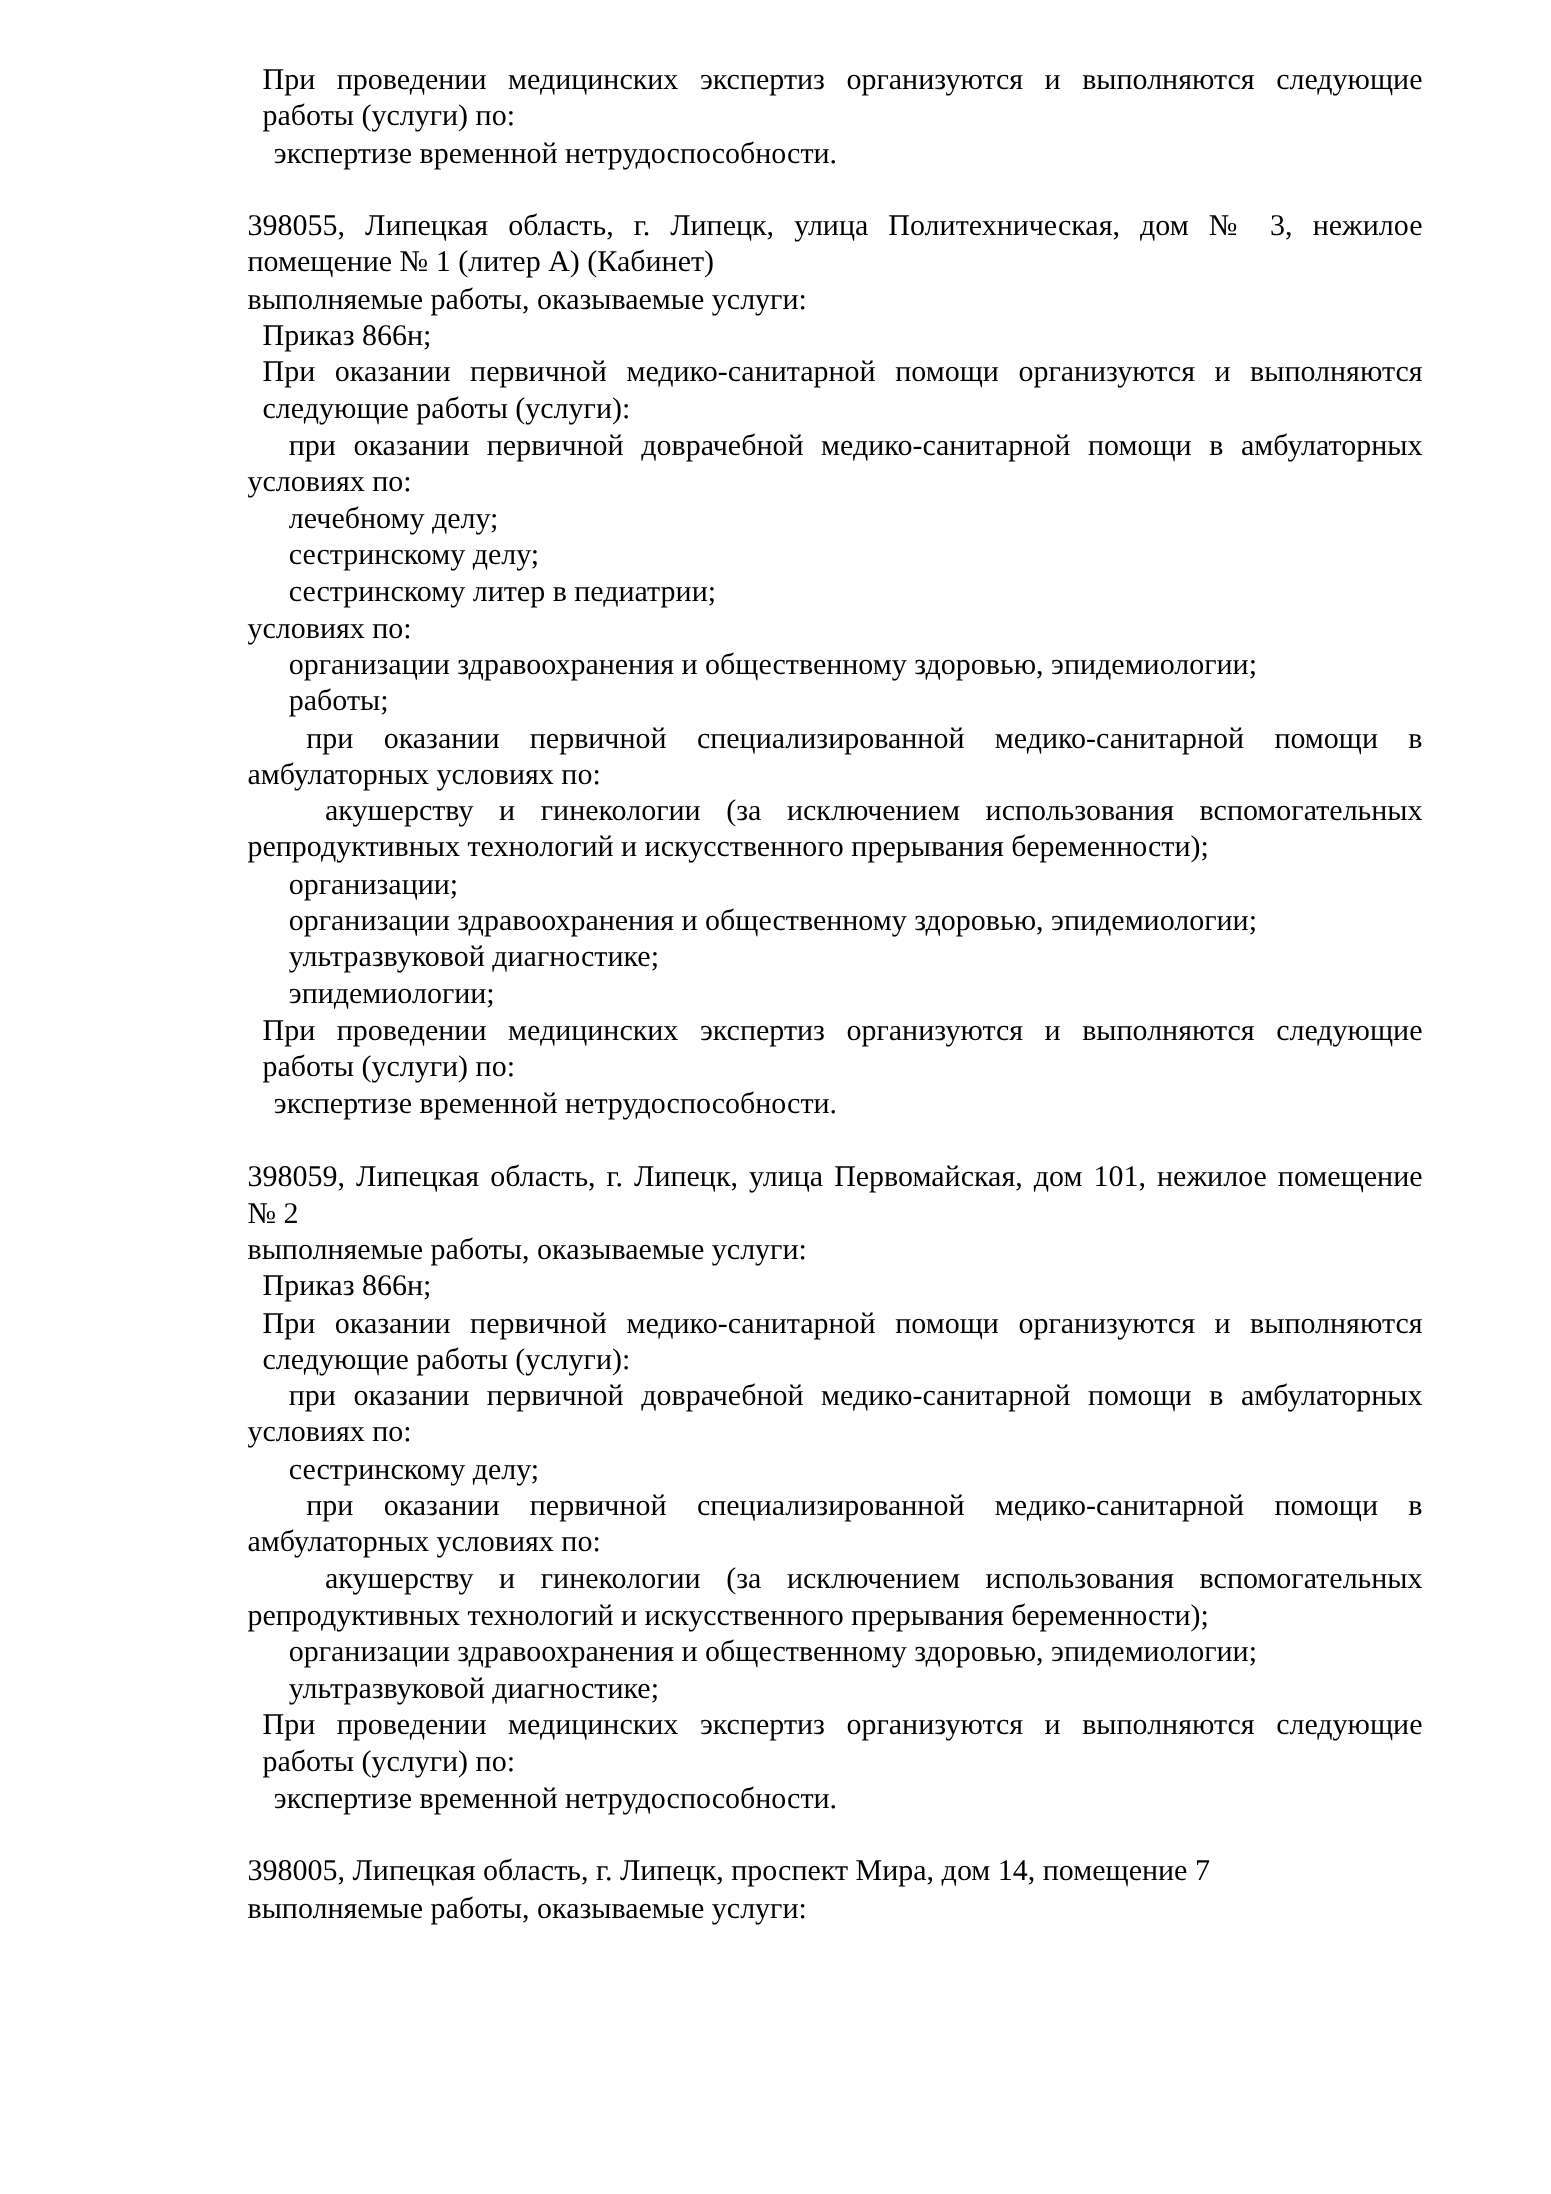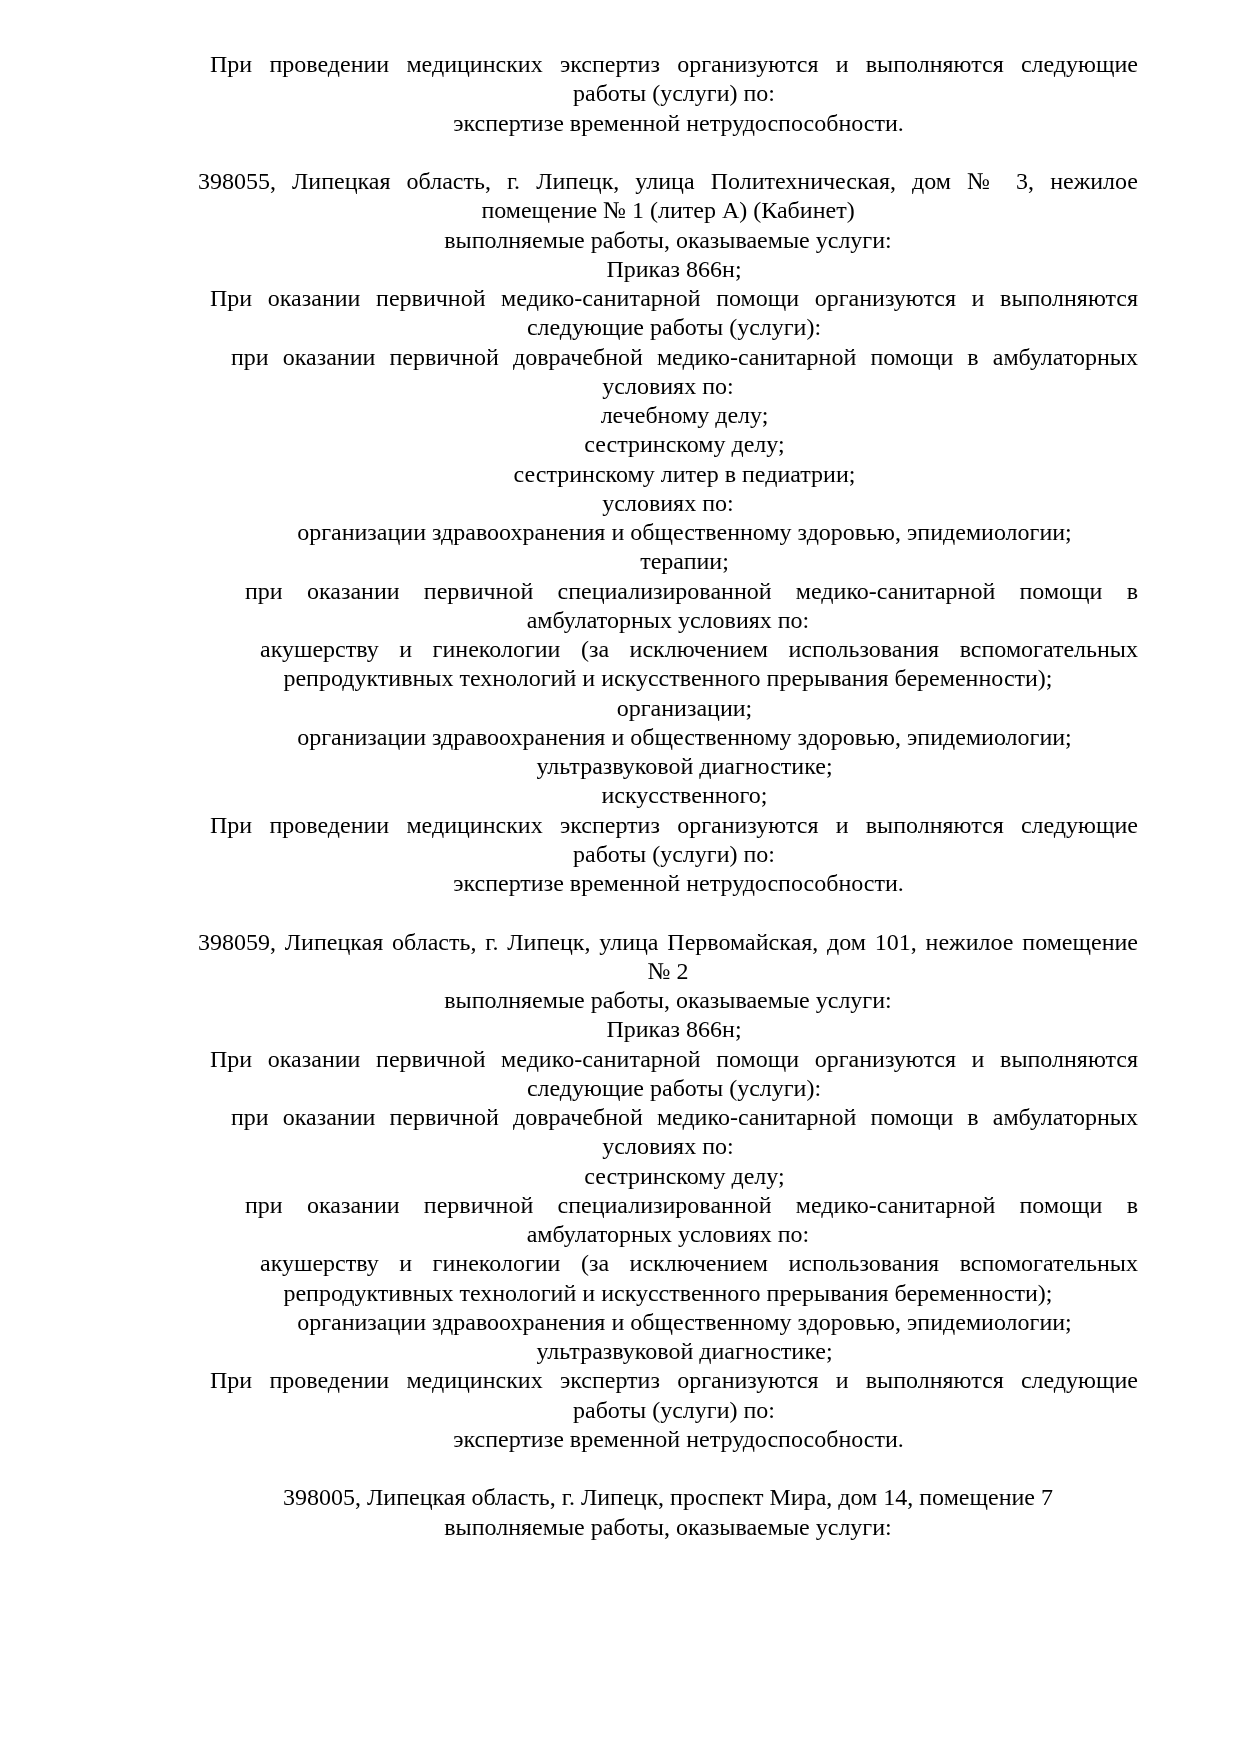--- a/index.html
+++ b/index.html
@@ -22,21 +22,20 @@
     font-size: 24px;
     line-height: 29.25px;
     color: #000000;
   }
   .block + .block {
     margin-top: 29.25px; 
   }
   .line {
     min-height: 29.25px;
     white-space: normal;
-    text-align: center;
   }
   
   .fill {
     text-align: justify;
     text-align-last: justify;
   }
   .ind0 { padding-left: 0; }
   .ind1 { padding-left: 12px; }
   .ind2 { padding-left: 21px; }
   .ind3 { padding-left: 33px; }
@@ -60,29 +59,29 @@
         <div class="line ind1">Приказ 866н;</div>
         <div class="line ind1 fill">При оказании первичной медико-санитарной помощи организуются и выполняются</div>
         <div class="line ind1">следующие работы (услуги):</div>
         <div class="line ind3 fill">при оказании первичной доврачебной медико-санитарной помощи в амбулаторных</div>
         <div class="line ind0">условиях по:</div>
         <div class="line ind3">лечебному делу;</div>
         <div class="line ind3">сестринскому делу;</div>
         <div class="line ind3">сестринскому литер в педиатрии;</div>
         <div class="line ind0">условиях по:</div>
         <div class="line ind3">организации здравоохранения и общественному здоровью, эпидемиологии;</div>
-        <div class="line ind3">терапии;</div>
+        <div class="line ind3">работы;</div>
         <div class="line ind4 fill">при оказании первичной специализированной медико-санитарной помощи в</div>
         <div class="line ind0">амбулаторных условиях по:</div>
         <div class="line ind5 fill">акушерству и гинекологии (за исключением использования вспомогательных</div>
         <div class="line ind0">репродуктивных технологий и искусственного прерывания беременности);</div>
         <div class="line ind3">организации;</div>
         <div class="line ind3">организации здравоохранения и общественному здоровью, эпидемиологии;</div>
         <div class="line ind3">ультразвуковой диагностике;</div>
-        <div class="line ind3">искусственного;</div>
+        <div class="line ind3">эпидемиологии;</div>
         <div class="line ind1 fill">При проведении медицинских экспертиз организуются и выполняются следующие</div>
         <div class="line ind1">работы (услуги) по:</div>
         <div class="line ind2">экспертизе временной нетрудоспособности.</div>
       </div>
       <div class="block">
         <div class="line ind0 fill">398059, Липецкая область, г. Липецк, улица Первомайская, дом 101, нежилое помещение</div>
         <div class="line ind0">№ 2</div>
         <div class="line ind0">выполняемые работы, оказываемые услуги:</div>
         <div class="line ind1">Приказ 866н;</div>
         <div class="line ind1 fill">При оказании первичной медико-санитарной помощи организуются и выполняются</div>

